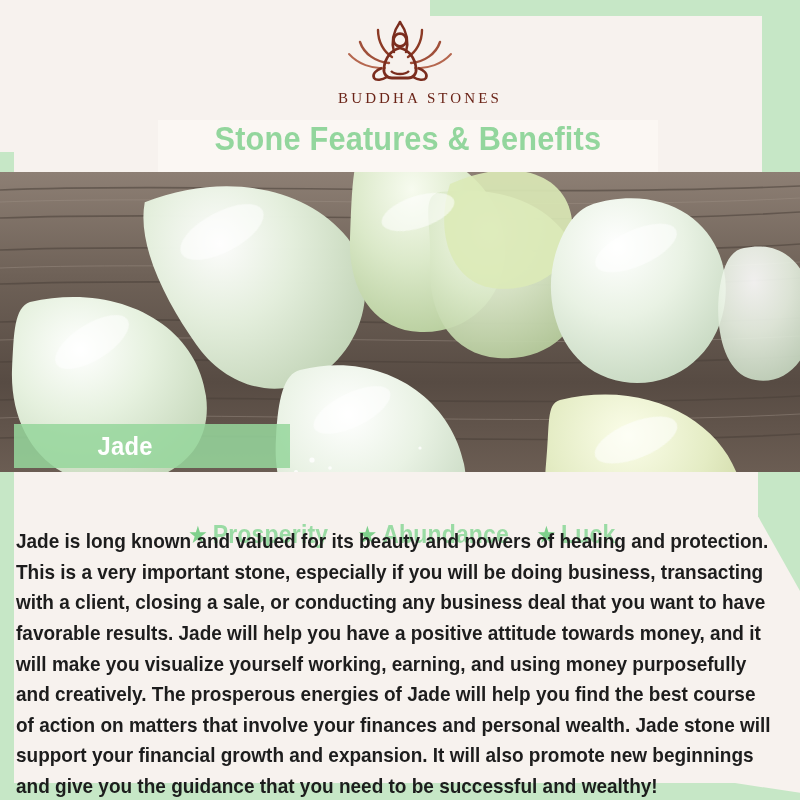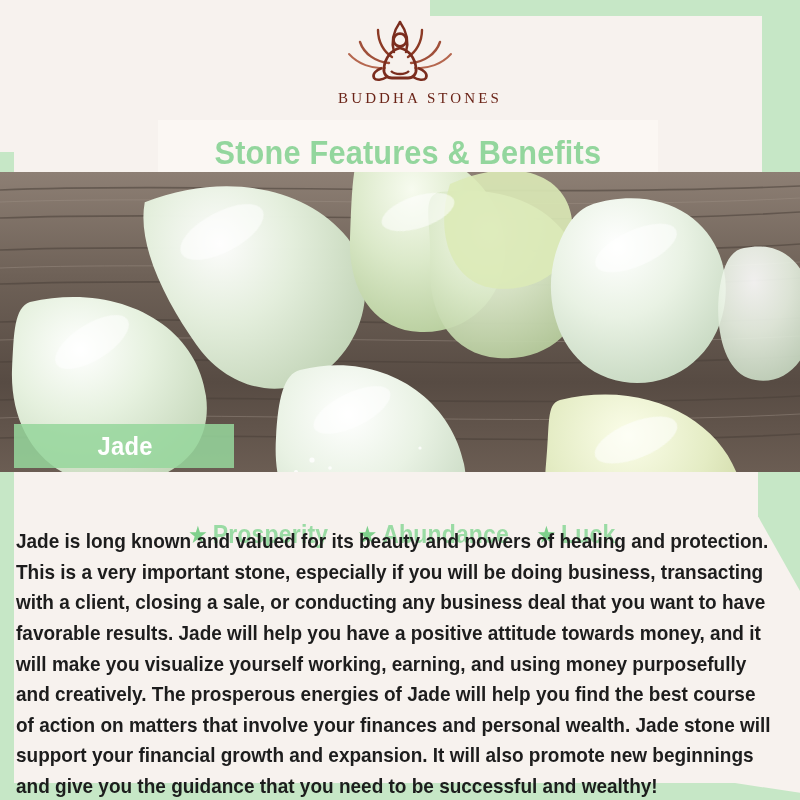--- a/index.html
+++ b/index.html
@@ -57,42 +57,42 @@
     font-size:15px;letter-spacing:3.1px;
     color:#6b2418;font-weight:400;
     white-space:nowrap;
     margin-left:40px;
   }
 
   
   .title-banner{
     position:absolute;top:120px;left:158px;width:500px;height:52px;
     background:#fbf7f3;
-    display:flex;align-items:flex-end;justify-content:center;
+    display:flex;align-items:flex-start;justify-content:center;
   }
   .title-banner h1{
     margin:0;
     font-family:"Liberation Sans","DejaVu Sans",sans-serif;
     font-size:33px;font-weight:bold;
     color:#93d69d;
     letter-spacing:.2px;
     transform:scaleX(.93);
     white-space:nowrap;
   }
 
   
   .photo{
     position:absolute;top:172px;left:0;width:800px;height:300px;
     overflow:hidden;
     background:#6f6259;
   }
   .photo svg{display:block;width:800px;height:300px;}
 
   .jade-tag{
-    position:absolute;top:424px;left:14px;width:220px;height:44px;
+    position:absolute;top:424px;left:14px;width:276px;height:44px;
     background:rgba(150,214,156,.86);
     display:flex;align-items:center;
   }
   .jade-tag span{
     margin-left:82px;
     color:#ffffff;font-size:25px;font-weight:bold;
     letter-spacing:.3px;
     transform:scaleX(.95);
   }
 

